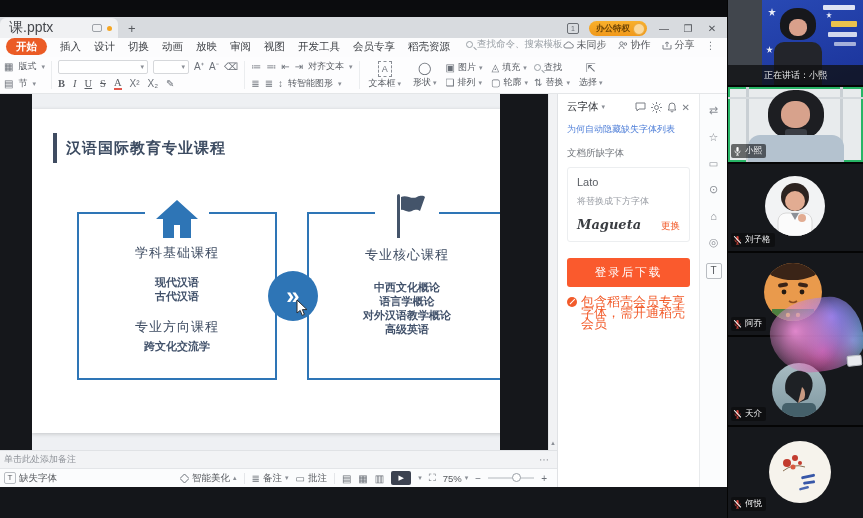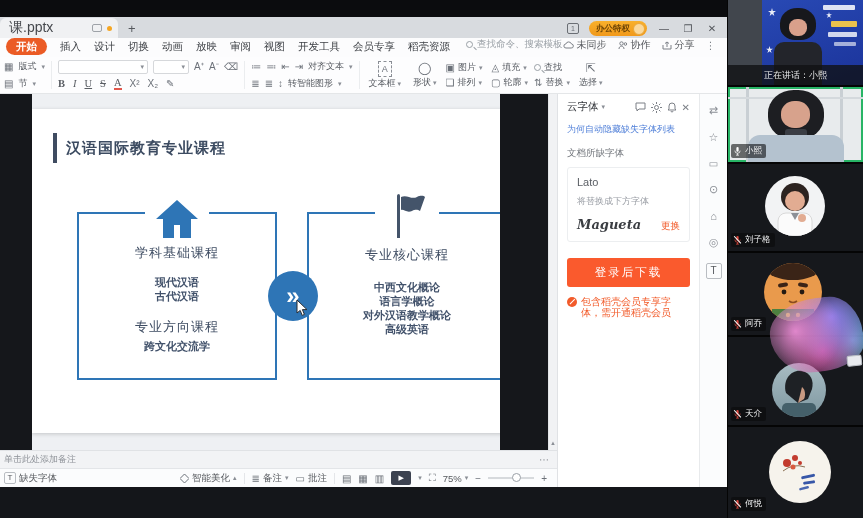--- a/index.html
+++ b/index.html
@@ -110,21 +110,21 @@
   .fp-link { margin-top:9px; font-size:9px; color:#4f7fd8; white-space:nowrap; }
   .fp-section { margin-top:11px; font-size:9.5px; color:#70747a; }
   .fp-card { margin-top:7px; border:1px solid #eceef0; border-radius:3px; padding:8px 9px; background:#fff; }
   .fp-missing { font-size:11px; color:#5a5e64; }
   .fp-hint { margin-top:7px; font-size:9px; color:#9a9ea5; }
   .fp-row { margin-top:9px; display:flex; align-items:baseline; }
   .fp-repl { font-family:"DejaVu Serif", serif; font-style:italic; font-weight:bold; font-size:13px; color:#3a3d42; }
   .fp-change { margin-left:auto; font-size:9.5px; color:#f25b2a; }
   .fp-btn { margin-top:16px; height:29px; background:#fa5a2d; border-radius:3px; color:#fff;
     font-size:11.5px; display:flex; align-items:center; justify-content:center; letter-spacing:2px; }
-  .fp-notice { margin-top:9px; display:flex; gap:4px; font-size:10px; color:#f25b2a; line-height:11px;justify-content:center; }
+  .fp-notice { margin-top:9px; display:flex; gap:4px; font-size:13px; color:#f25b2a; line-height:11px;justify-content:center; }
   .ban-ico { flex:0 0 auto; width:10px; height:10px; border-radius:50%; background:#f25b2a; position:relative; margin-top:1px; }
   .ban-ico:after { content:""; position:absolute; left:1.5px; top:4.2px; width:7px; height:1.4px;
     background:#fff; transform:rotate(-45deg); }
 
   .right-rail { position:absolute; left:699px; top:94px; width:28px; height:393px; background:#fbfcfd;
     border-left:1px solid #e8eaec; display:flex; flex-direction:column; align-items:center;
     padding-top:10px; gap:14px; }
   .rail-ico { color:#8a8e95; }
   .bottom-strip { position:absolute; left:0; top:487px; width:727px; height:31px; background:#14161a; }
 

